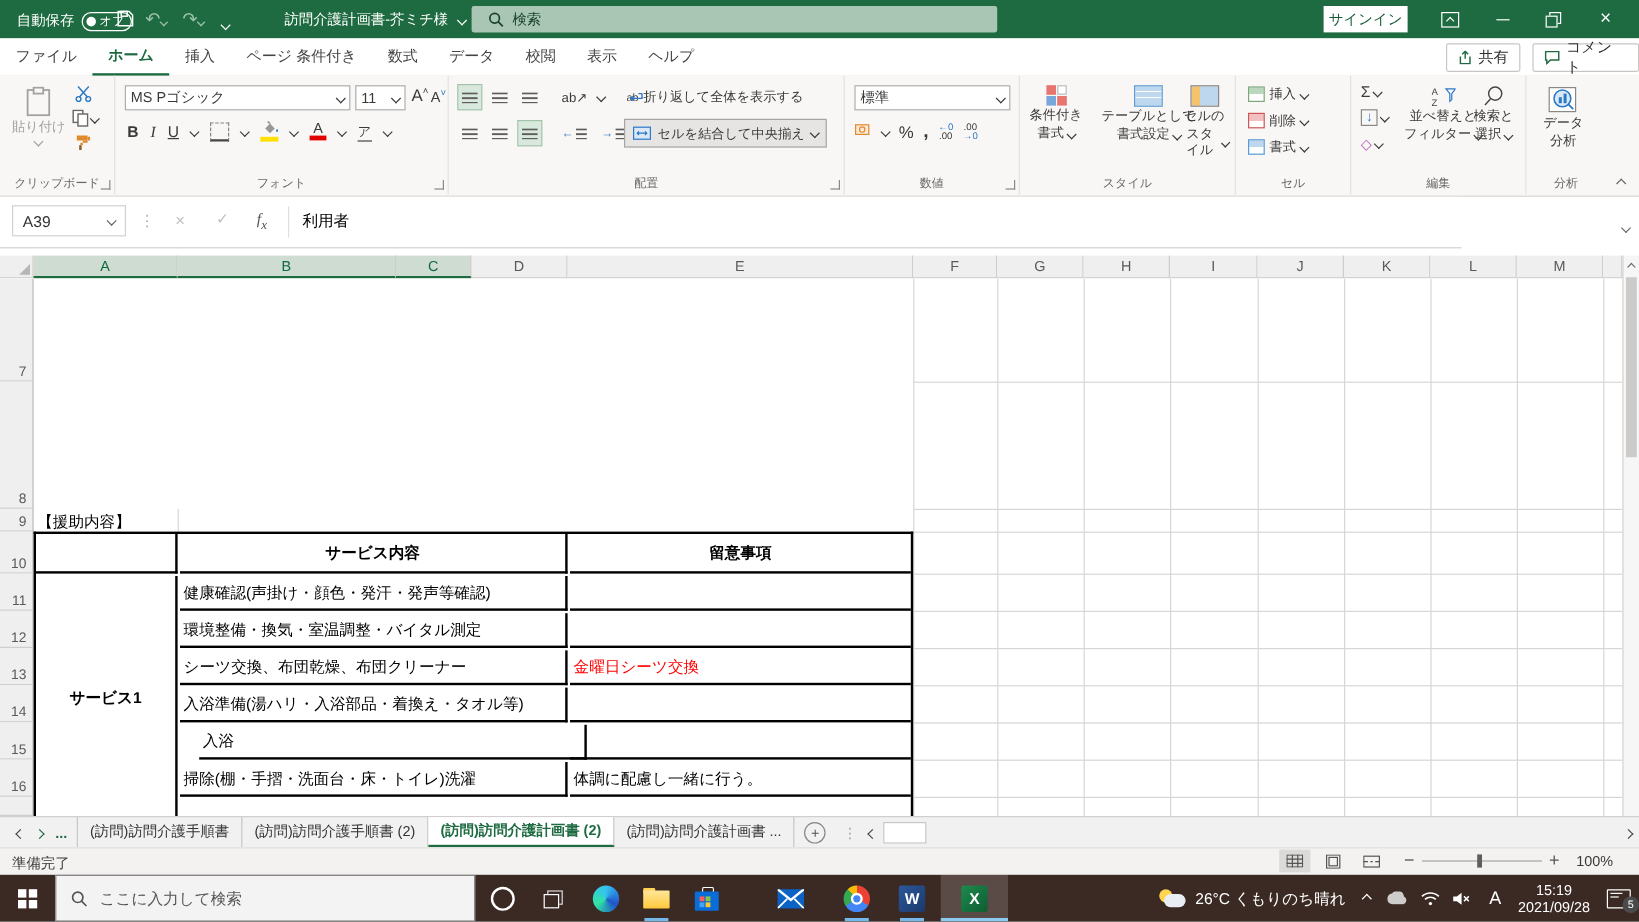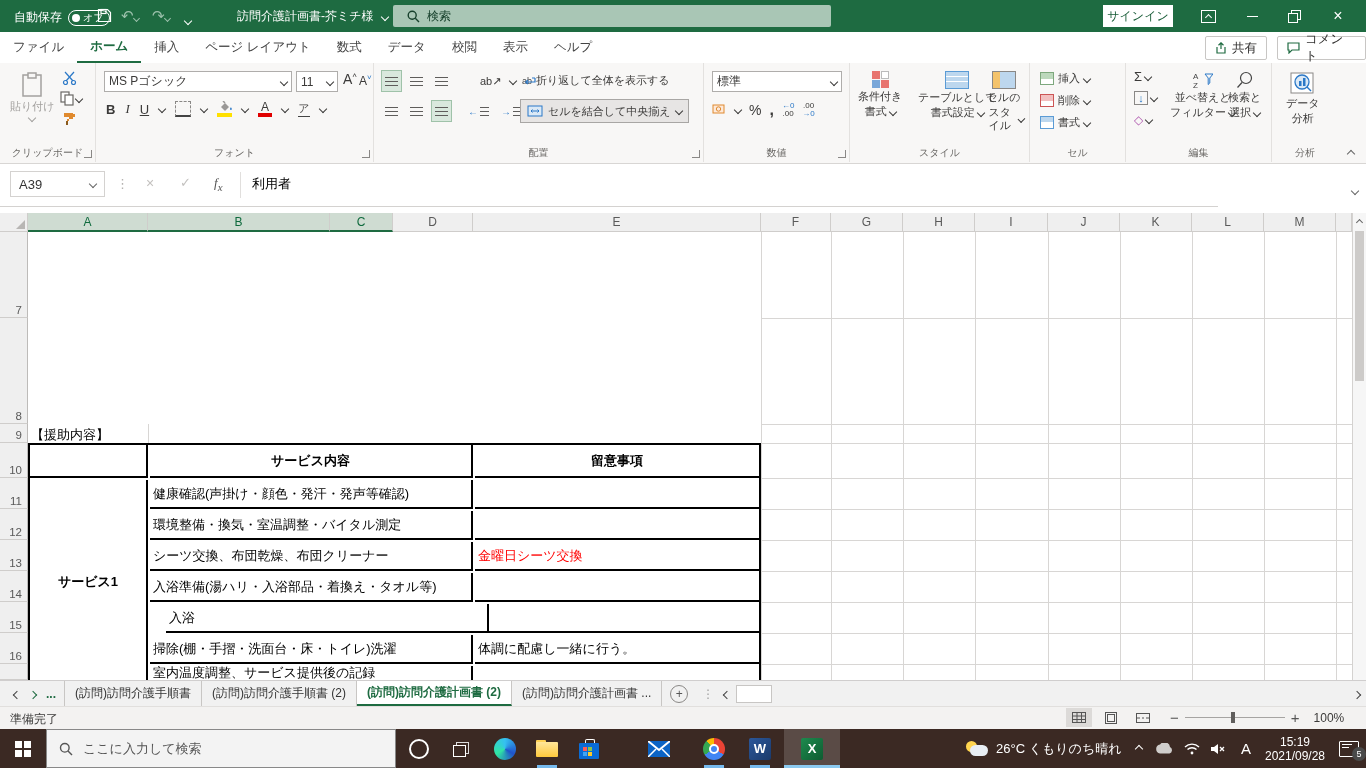--- a/index.html
+++ b/index.html
@@ -113,21 +113,21 @@
     </div>
     <div class="wbtn" style="left:1318px;font-size:16px">
         <span>×</span>
       </div>
   </div>
 
   <div class="tabrow flex">
     <div class="rtab">ファイル</div>
     <div class="rtab active">ホーム</div>
     <div class="rtab">挿入</div>
-    <div class="rtab">ページ レイアウト</div>
+    <div class="rtab">ページ 条件付き</div>
     <div class="rtab">数式</div>
     <div class="rtab">データ</div>
     <div class="rtab">校閲</div>
     <div class="rtab">表示</div>
     <div class="rtab">ヘルプ</div>
     <div class="pillbtn abs" style="left:1205px;top:4px">
       <svg width="12" height="12" viewBox="0 0 12 12">
           <path d="M2 5v6h8V5" fill="none" stroke="#1e6b41" stroke-width="1.2"></path>
           <path d="M6 7V1M3.5 3.2 6 .8l2.5 2.4" fill="none" stroke="#1e6b41" stroke-width="1.2"></path>
         </svg>
@@ -218,21 +218,21 @@
       <div class="abs flex" style="left:8px;top:8px;gap:6px">
         <span class="sbtn sel">
             <span class="albars"></span>
           </span>
         <span class="sbtn">
             <span class="albars"></span>
           </span>
         <span class="sbtn">
             <span class="albars"></span>
           </span>
-        <span class="sbtn" style="margin-left:20px;font-size:11px">ab↗</span>
+        <span class="sbtn" style="margin-left:8px;font-size:11px">ab↗</span>
         <span class="chev"></span>
       </div>
       <div class="abs flex" style="left:8px;top:38px;gap:6px">
         <span class="sbtn">
             <span class="albars"></span>
           </span>
         <span class="sbtn">
             <span class="albars"></span>
           </span>
         <span class="sbtn sel">
@@ -483,21 +483,20 @@
       <div class="blk cellt" style="left:120px;top:66px;width:323px;height:29px;border-right:2px solid #000;border-bottom:2px solid #000;display:flex;align-items:center">環境整備・換気・室温調整・バイタル測定</div>
       <div class="blk cellt" style="left:445px;top:66px;width:284px;height:29px;border-bottom:2px solid #000;display:flex;align-items:center"></div>
       <div class="blk cellt" style="left:120px;top:97px;width:323px;height:29px;border-right:2px solid #000;border-bottom:2px solid #000;display:flex;align-items:center">シーツ交換、布団乾燥、布団クリーナー</div>
       <div class="blk cellt" style="left:445px;top:97px;width:284px;height:29px;border-bottom:2px solid #000;display:flex;align-items:center;color:#ff0000">金曜日シーツ交換</div>
       <div class="blk cellt" style="left:120px;top:128px;width:323px;height:29px;border-right:2px solid #000;border-bottom:2px solid #000;display:flex;align-items:center">入浴準備(湯ハリ・入浴部品・着換え・タオル等)</div>
       <div class="blk cellt" style="left:445px;top:128px;width:284px;height:29px;border-bottom:2px solid #000;display:flex;align-items:center"></div>
       <div class="blk cellt" style="left:136px;top:159px;width:323px;height:29px;border-right:2px solid #000;border-bottom:2px solid #000;display:flex;align-items:center">入浴</div>
       <div class="blk cellt" style="left:445px;top:159px;width:284px;height:29px;border-bottom:2px solid #000;display:flex;align-items:center"></div>
       <div class="blk cellt" style="left:120px;top:190px;width:323px;height:29px;border-right:2px solid #000;border-bottom:2px solid #000;display:flex;align-items:center">掃除(棚・手摺・洗面台・床・トイレ)洗濯</div>
       <div class="blk cellt" style="left:445px;top:190px;width:284px;height:29px;border-bottom:2px solid #000;display:flex;align-items:center">体調に配慮し一緒に行う。</div>
-      <div class="blk cellt" style="left:120px;top:221px;width:323px;height:16px;border-right:2px solid #000;display:flex;align-items:flex-end">室内温度調整、サービス提供後の記録</div>
       <div class="blk cellt" style="left:445px;top:221px;width:284px;height:16px"></div>
     </div>
   </div>
 
   <div class="abs" style="left:1352px;top:213px;width:14px;height:467px;background:#f6f6f6;border-left:1px solid #d4d2d0;box-sizing:border-box">
     <div style="height:16px;display:flex;align-items:center;justify-content:center">
         <span class="chev up" style="width:4px;height:4px;color:#666;margin-top:3px"></span>
       </div>
     <div style="margin:2px 2px;width:9px;height:150px;background:#cdcbc9"></div>
   </div>

